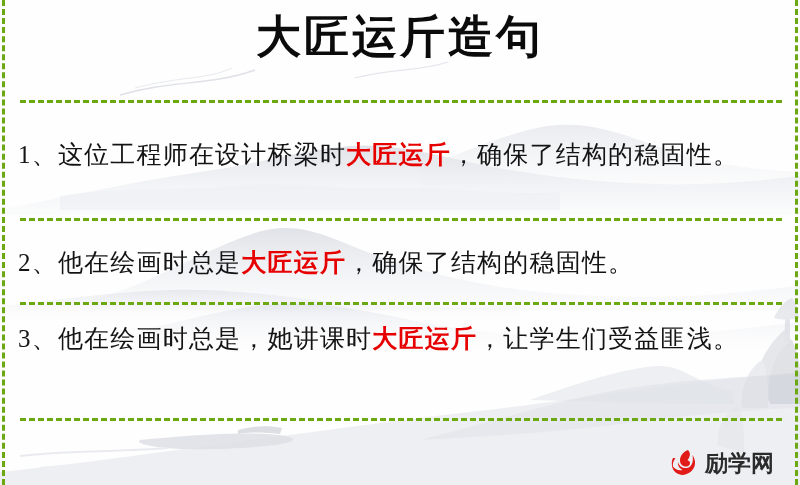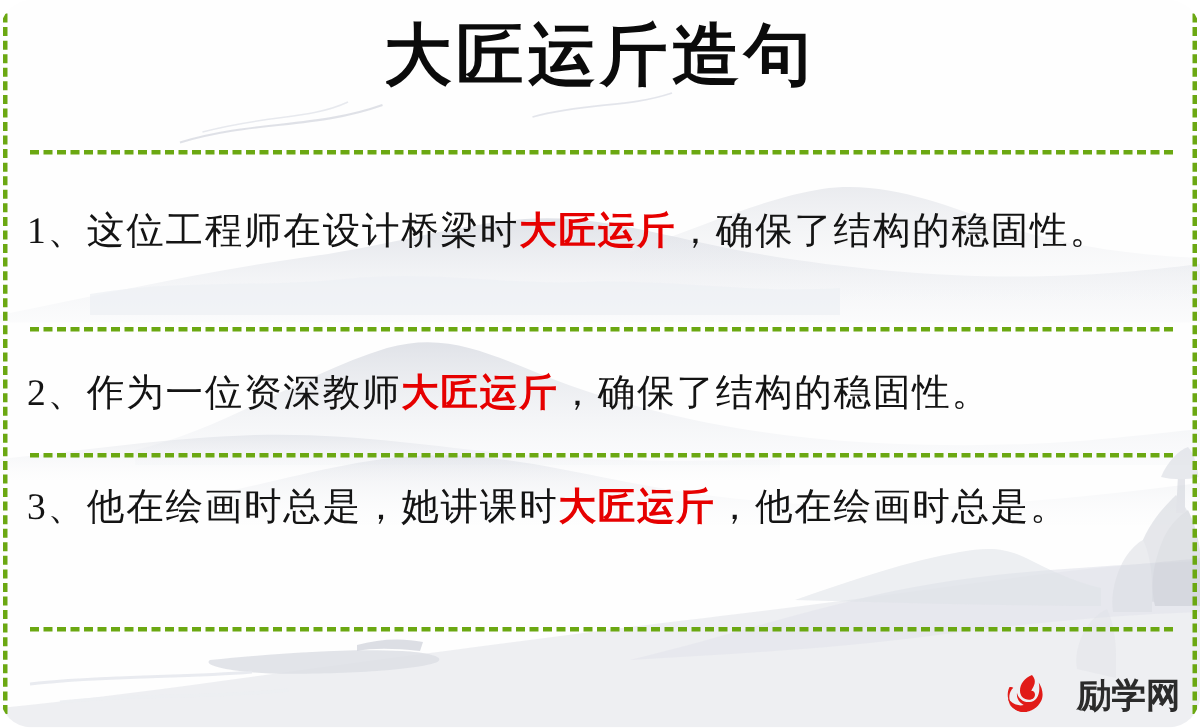--- a/index.html
+++ b/index.html
@@ -14,21 +14,20 @@
     font-family: "Liberation Serif", "DejaVu Serif", serif;
   }
 
   #page {
     position: relative;
     width: 800px;
     height: 485px;
     background: #fefefe;
     box-sizing: border-box;
     overflow: hidden;
-    border-radius: 21px;
   }
 
   
   .watermark {
     position: absolute;
     left: 0; top: 0;
     width: 800px; height: 485px;
     pointer-events: none;
     z-index: 0;
   }
@@ -94,21 +93,21 @@
   #s3 { top: 318px; }
 
   
   .logo {
     position: absolute;
     left: 668px;
     top: 446px;
     height: 34px;
     display: flex;
     align-items: center;
-    gap: 18px;
+    gap: 5px;
     z-index: 4;
   }
   .logo-mark {
     width: 32px;
     height: 32px;
     display: block;
   }
   .logo-text {
     font-family: "Liberation Sans", "DejaVu Sans", sans-serif;
     font-size: 23px;
@@ -200,23 +199,23 @@
 
   <div class="title">大匠运斤造句</div>
 
   <div class="sep" style="top:100px;"></div>
   <div class="sep" style="top:218px;"></div>
   <div class="sep" style="top:302px;"></div>
   <div class="sep" style="top:418px;"></div>
 
   <div class="sentence" id="s1"><span>1、</span><span>这位工程师在设计桥梁时</span><span class="kw">大匠运斤</span><span>，确保了结构的稳固性。</span></div>
 
-  <div class="sentence" id="s2"><span>2、</span><span>作为一位资深教师</span><span class="kw">大匠运斤</span><span>，确保了结构的稳固性。</span></div>
-
-  <div class="sentence" id="s3"><span>3、</span><span>他在绘画时总是，她讲课时</span><span class="kw">大匠运斤</span><span>，他在绘画时总是。</span></div>
+  <div class="sentence" id="s2"><span>2、</span><span>他在绘画时总是</span><span class="kw">大匠运斤</span><span>，确保了结构的稳固性。</span></div>
+
+  <div class="sentence" id="s3"><span>3、</span><span>他在绘画时总是，她讲课时</span><span class="kw">大匠运斤</span><span>，让学生们受益匪浅。</span></div>
 
   <div class="logo">
     <svg class="logo-mark" viewBox="0 0 64 64" aria-hidden="true">
       <path d="M40 6 C30 10 24 18 24 27 C24 34 29 39 36 39 C41 39 44 36 44 32
                C44 29 42 27 39 27 C43 20 47 14 40 6 Z" fill="#e11b18"></path>
       <path d="M49 16 C54 24 56 33 52 41 C47 51 36 57 25 55 C16 53 9 46 8 37
                C13 44 21 48 29 46 C23 43 19 37 20 30 C22 38 29 43 37 42
                C46 41 52 32 49 16 Z" fill="#e11b18"></path>
       <path d="M10 22 C6 30 7 40 13 46 C8 38 9 29 15 23 C13 22 11 22 10 22 Z" fill="#e11b18"></path>
       <path d="M30 50 C22 52 14 49 9 43 C14 52 24 57 34 55 C32 53 31 52 30 50 Z" fill="#e11b18"></path>

